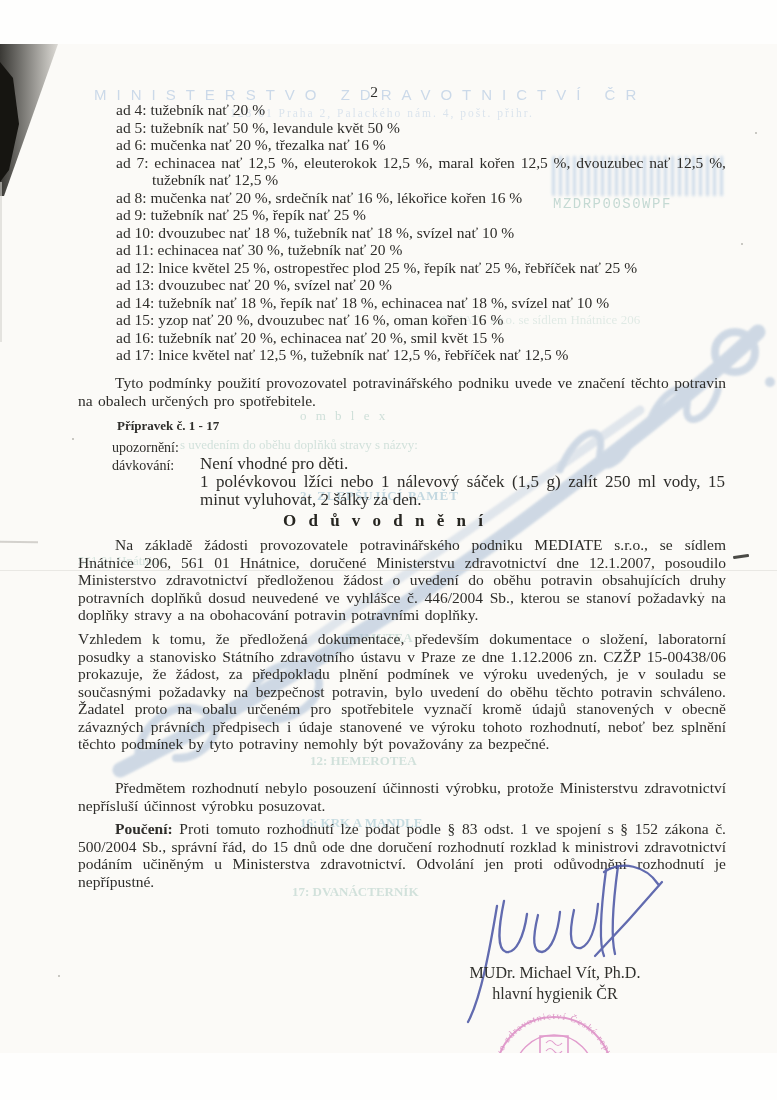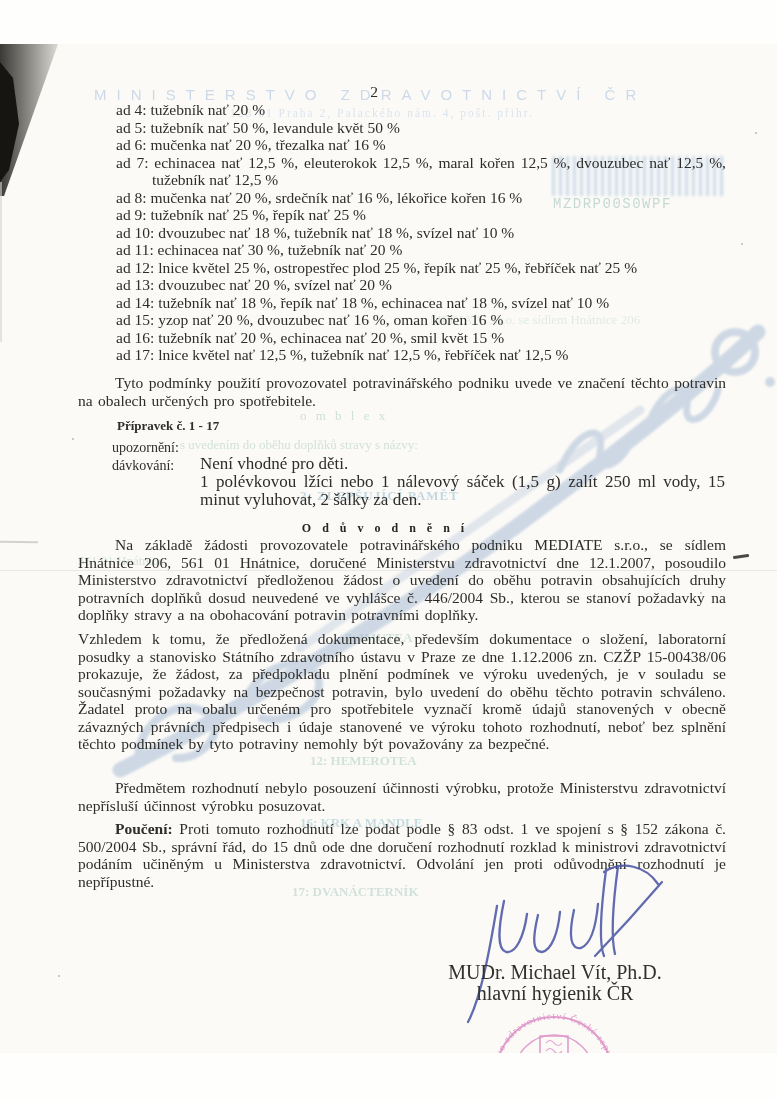--- a/index.html
+++ b/index.html
@@ -10,22 +10,22 @@
   .just{text-align:justify;word-spacing:1.5px;}
   .ind{text-indent:37px;}
   .b{font-weight:bold;}
   .pagenum{left:358px;top:83px;width:32px;text-align:center;}
   .list{left:116px;top:101px;width:610px;}
   .li{padding-left:36px;text-indent:-36px;text-align:justify;}
   .preptitle{left:117px;top:417px;font-weight:bold;font-size:13px;}
   .row{position:absolute;left:112px;width:614px;display:flex;}
   .rowlabel{width:88px;flex:none;color:#2e2d2a;font-size:14px;line-height:17.5px;}
   .rowtext{width:525px;text-align:justify;color:#2e2d2a;font-size:17px;line-height:17.5px;margin-top:16px;}
-  .heading{left:60px;top:512px;width:650px;text-align:center;font-weight:bold;font-size:12px;letter-spacing:4px;color:#262520;margin-top:8px;}
-  .namebox{left:440px;top:962px;width:230px;text-align:center;font-size:20px;line-height:21px;color:#30302c;}
+  .heading{left:60px;top:512px;width:650px;text-align:center;font-weight:bold;font-size:17px;letter-spacing:4px;color:#262520;}
+  .namebox{left:440px;top:962px;width:230px;text-align:center;font-size:16px;line-height:21px;color:#30302c;}
   
   .ghost{position:absolute;pointer-events:none;}
   .gh-letterhead{left:94px;top:86px;font-family:"Liberation Sans",sans-serif;font-weight:normal;font-size:15px;letter-spacing:10px;color:#c0d2e6;opacity:.8;filter:blur(.6px);white-space:nowrap;}
   .gh-address{left:230px;top:107px;font-size:11.5px;letter-spacing:2px;color:#c6d6e7;opacity:.6;filter:blur(.5px);white-space:nowrap;}
   .gh-barcode{left:552px;top:156px;width:172px;height:40px;background:repeating-linear-gradient(90deg,rgba(148,180,216,.55) 0 3px,rgba(148,180,216,0) 3px 7px);filter:blur(1.4px);opacity:.85;border-radius:2px;}
   .gh-code{left:553px;top:196px;font-family:"Liberation Mono",monospace;font-size:14px;letter-spacing:1.5px;color:#c2d8d2;opacity:.95;filter:blur(.4px);white-space:nowrap;}
   .frag{position:absolute;pointer-events:none;color:#a9c9c0;font-size:13px;filter:blur(.4px);white-space:nowrap;}
   .f0{left:300px;top:408px;letter-spacing:3px;opacity:.55;}
   .f1{left:180px;top:437px;opacity:.5;}
   .f2{left:300px;top:488px;opacity:.6;color:#9fc2d2;font-weight:bold;letter-spacing:1px;}

